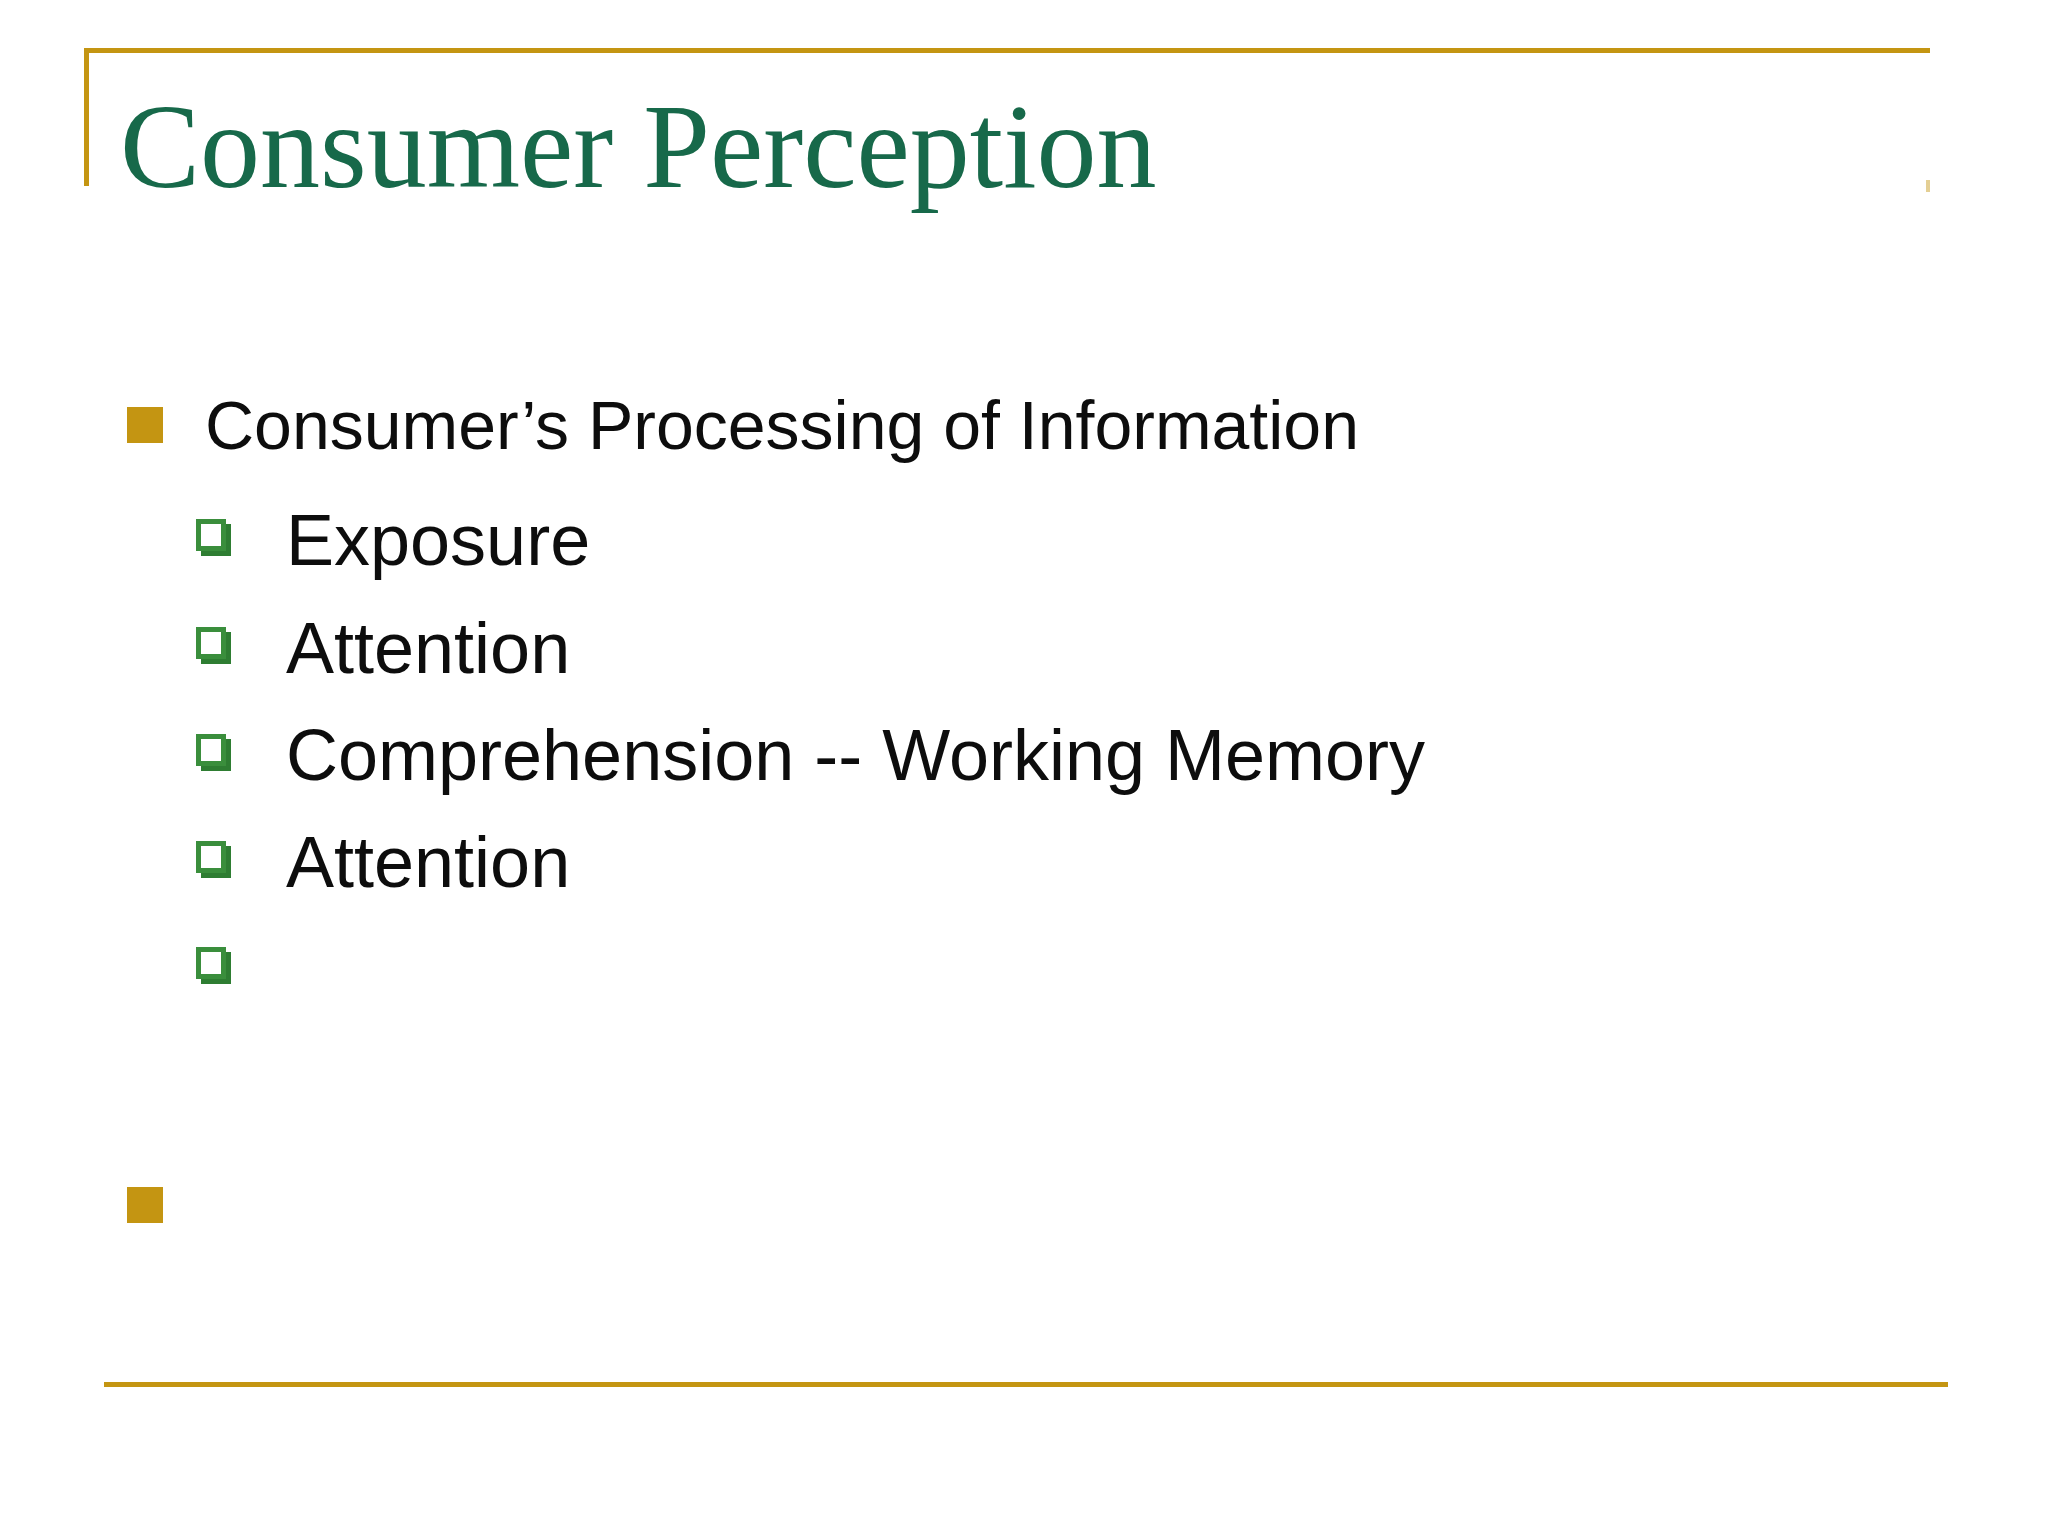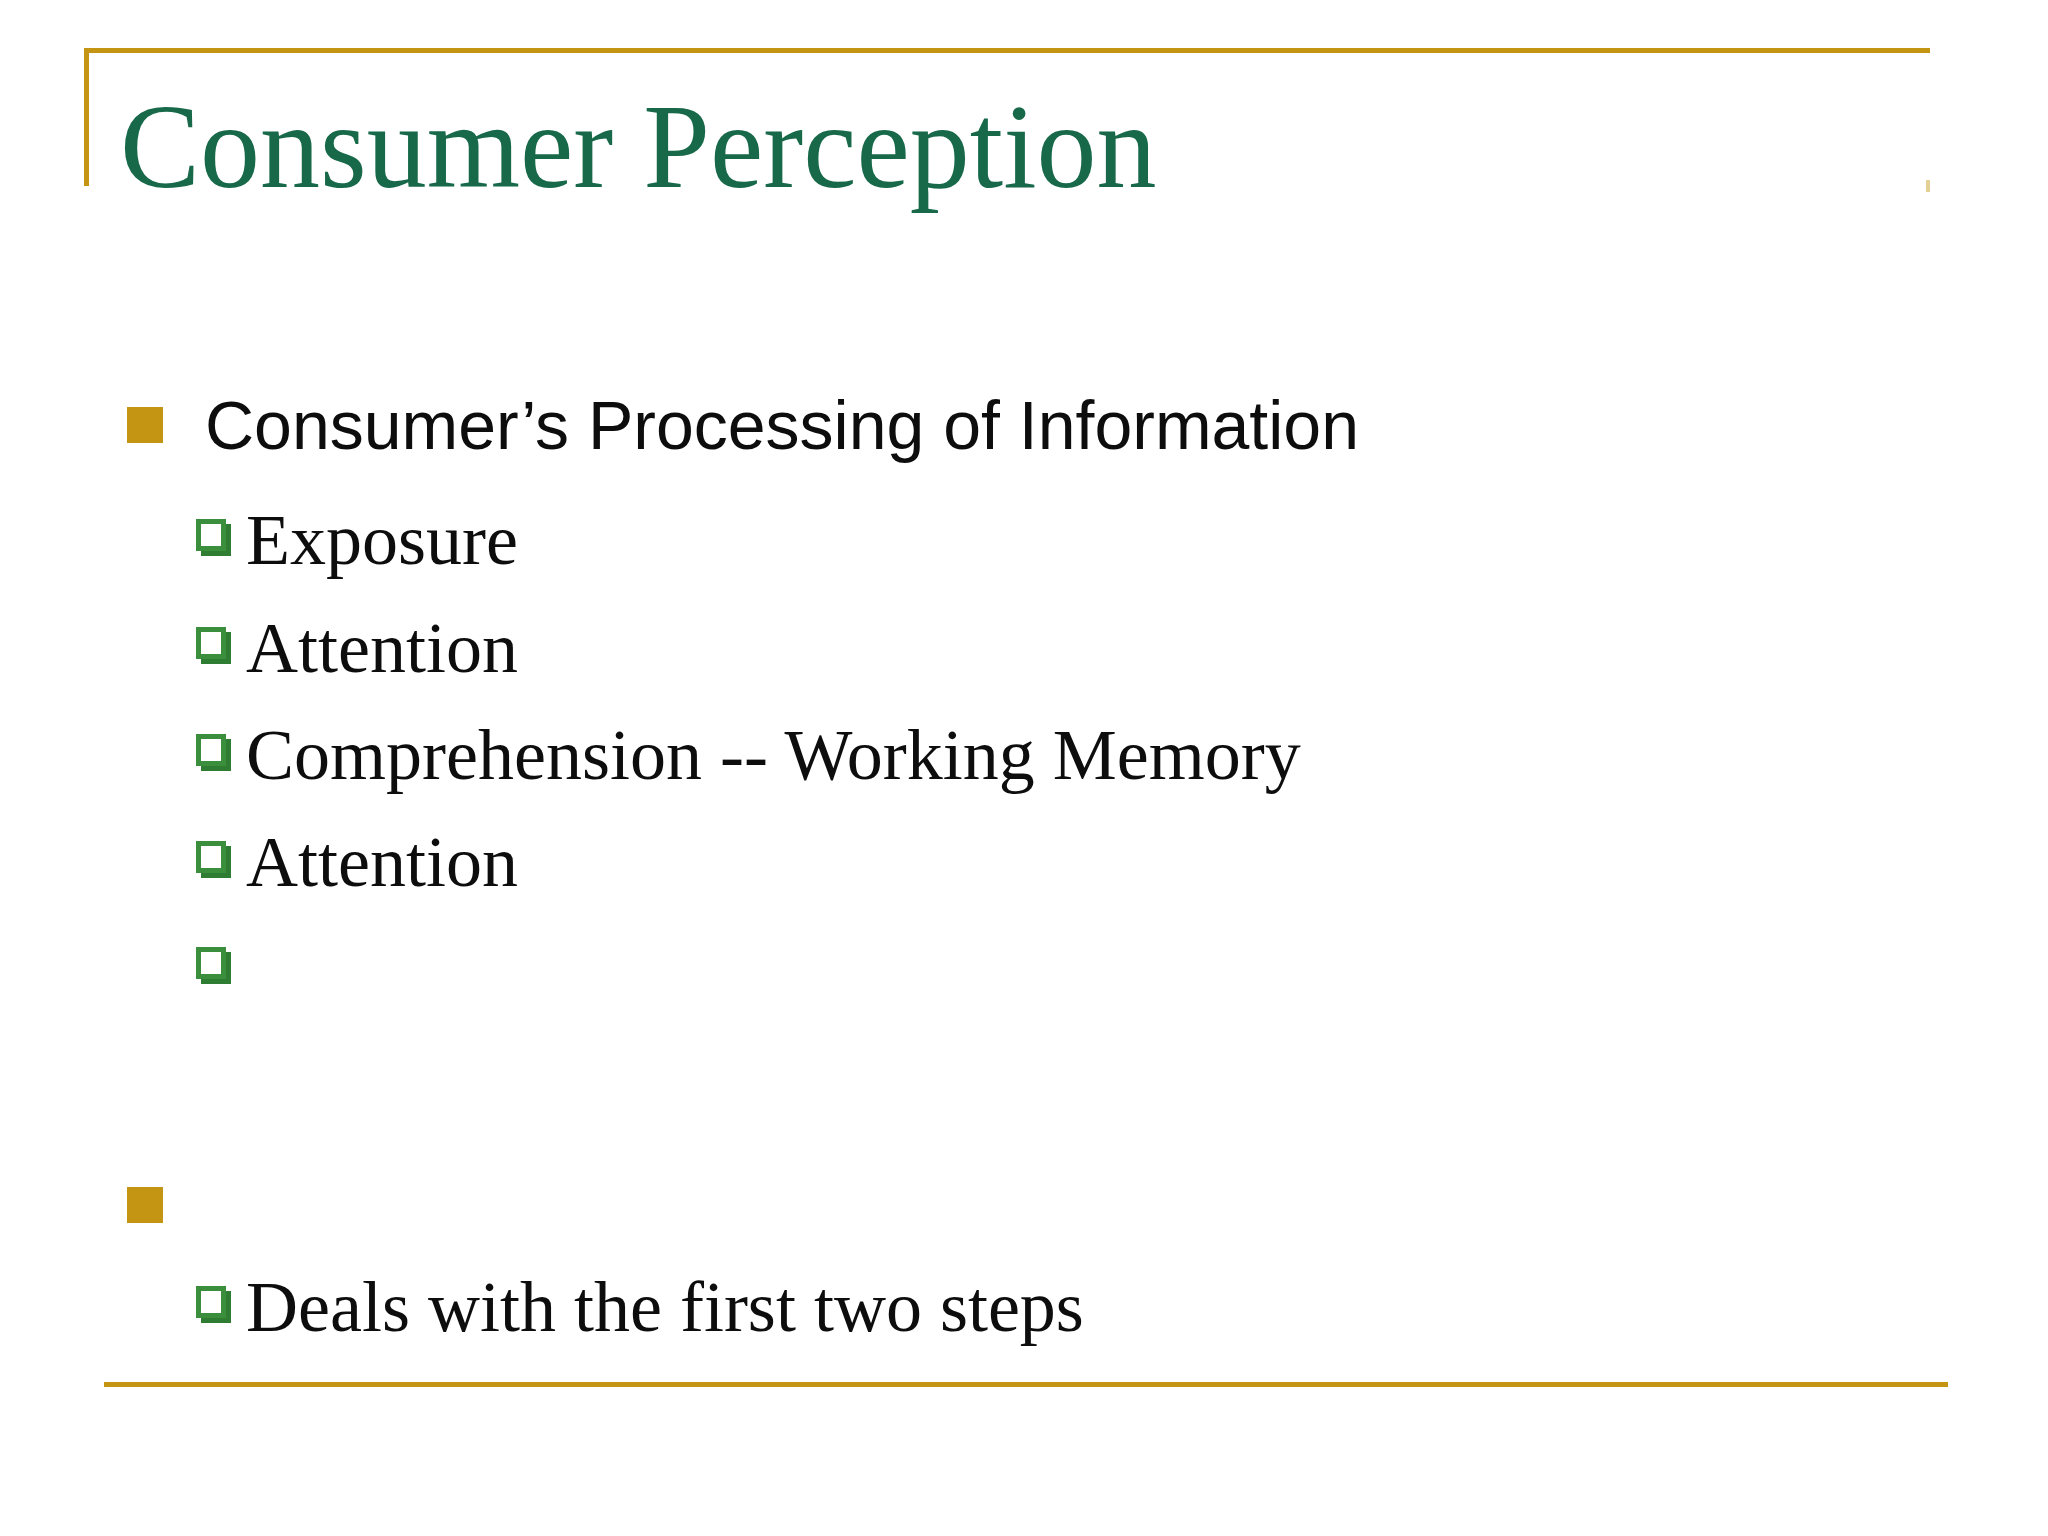--- a/index.html
+++ b/index.html
@@ -37,21 +37,21 @@
     white-space:nowrap;
   }
   
   .row{
     position:absolute;display:flex;align-items:center;
     white-space:nowrap;color:#0D0D0D;
   }
   .row.l1{left:127px;height:110px;font-size:68px;text-align:right;}
   .row.l2{left:196px;height:100px;font-size:72px;}
   .l1 .txt{margin-left:42px;}
-  .l2 .txt{margin-left:20px;font-family:Liberation Serif, serif;}
+  .l2 .txt{margin-left:60px;}
   .bullet1{
     width:36px;height:36px;background:#C49512;flex:0 0 auto;
   }
   .bullet2{
     width:20px;height:22px;background:#FFFFFF;
     border:5px solid #3A8E3C;
     box-shadow:5px 5px 0 0 #2E7D32;
     flex:0 0 auto;
     transform:translateY(-5px);
   }
@@ -99,18 +99,14 @@
     <span class="txt">Attention</span>
   </div>
   <div class="row l2 r-s1i4">
     <span class="bullet2"></span>
   </div>
 
   <div class="row l1 r-h2">
     <span class="bullet1"></span>
   </div>
 
-  <div class="row l2 r-s2i0">
-    <span class="bullet2"></span>
-    <span class="txt">Deals with the first two steps</span>
-  </div>
 
 </div>
 
 </body></html>

